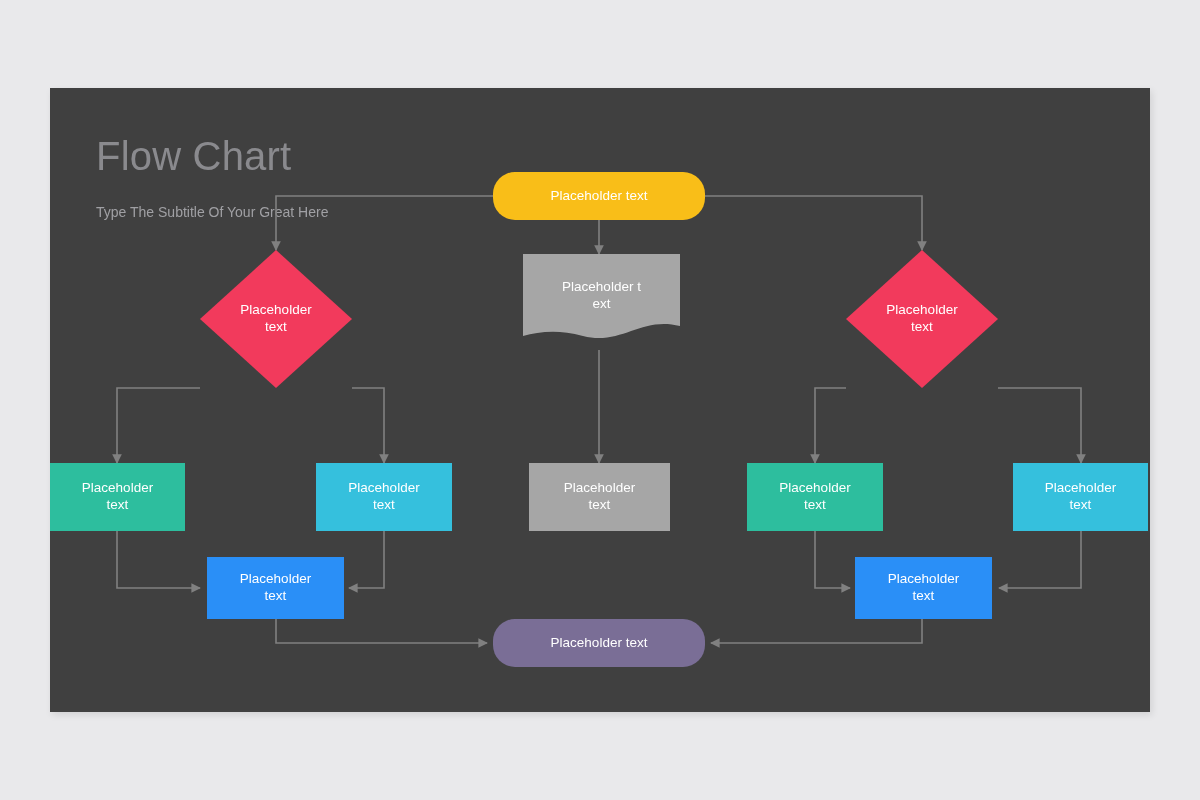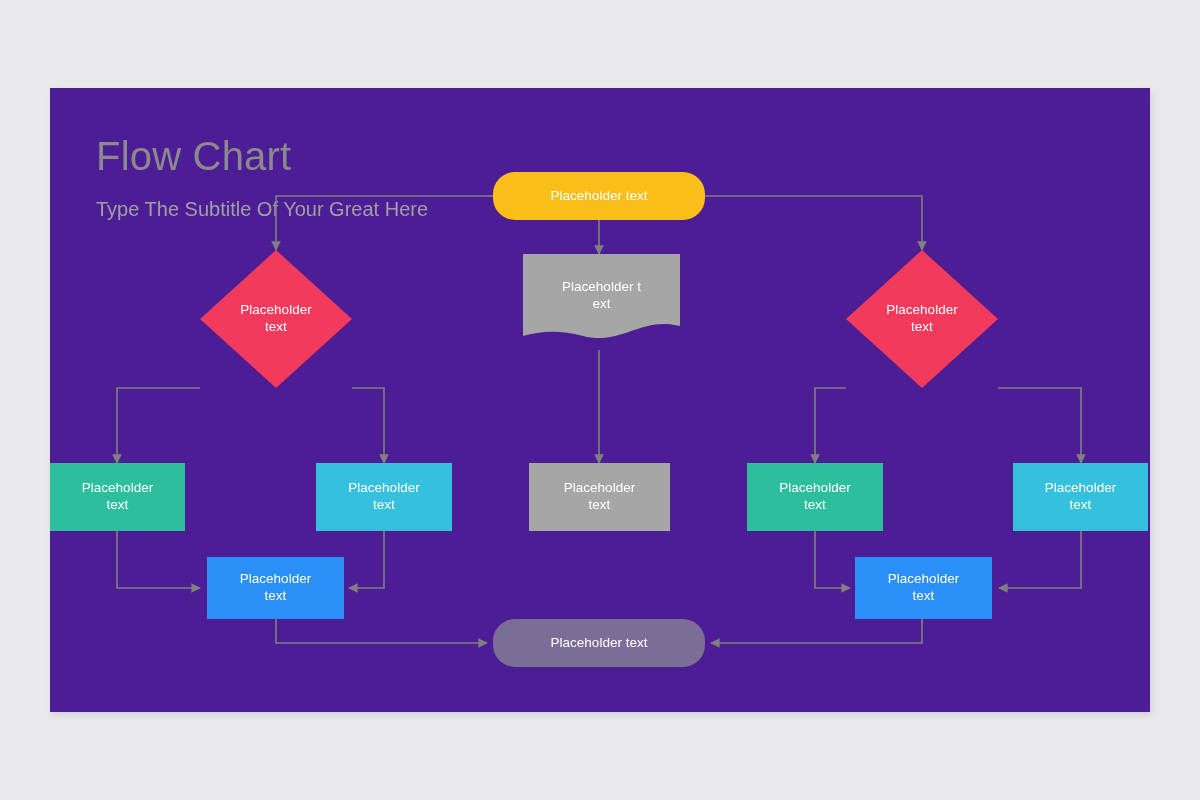--- a/index.html
+++ b/index.html
@@ -12,38 +12,38 @@
     background: #e9e9eb;
     font-family: "Liberation Sans", sans-serif;
     overflow: hidden;
   }
   #slide {
     position: absolute;
     left: 50px;
     top: 88px;
     width: 1100px;
     height: 624px;
-    background: #4c1d95;
+    background: #404040;
     box-shadow: 2px 3px 7px rgba(0,0,0,0.10);
   }
   #page-title {
     position: absolute;
     left: 46px;
     top: 46px;
     font-size: 40px;
     font-weight: 400;
     color: #8a8a8e;
     letter-spacing: 0.2px;
     white-space: nowrap;
   }
   #page-subtitle {
     position: absolute;
     left: 46px;
-    top: 110px;
-    font-size: 20px;
+    top: 116px;
+    font-size: 14px;
     font-weight: 400;
     color: #a0a0a4;
     white-space: nowrap;
   }
   #flow-canvas {
     position: absolute;
     left: 0;
     top: 0;
     width: 1100px;
     height: 568px;

